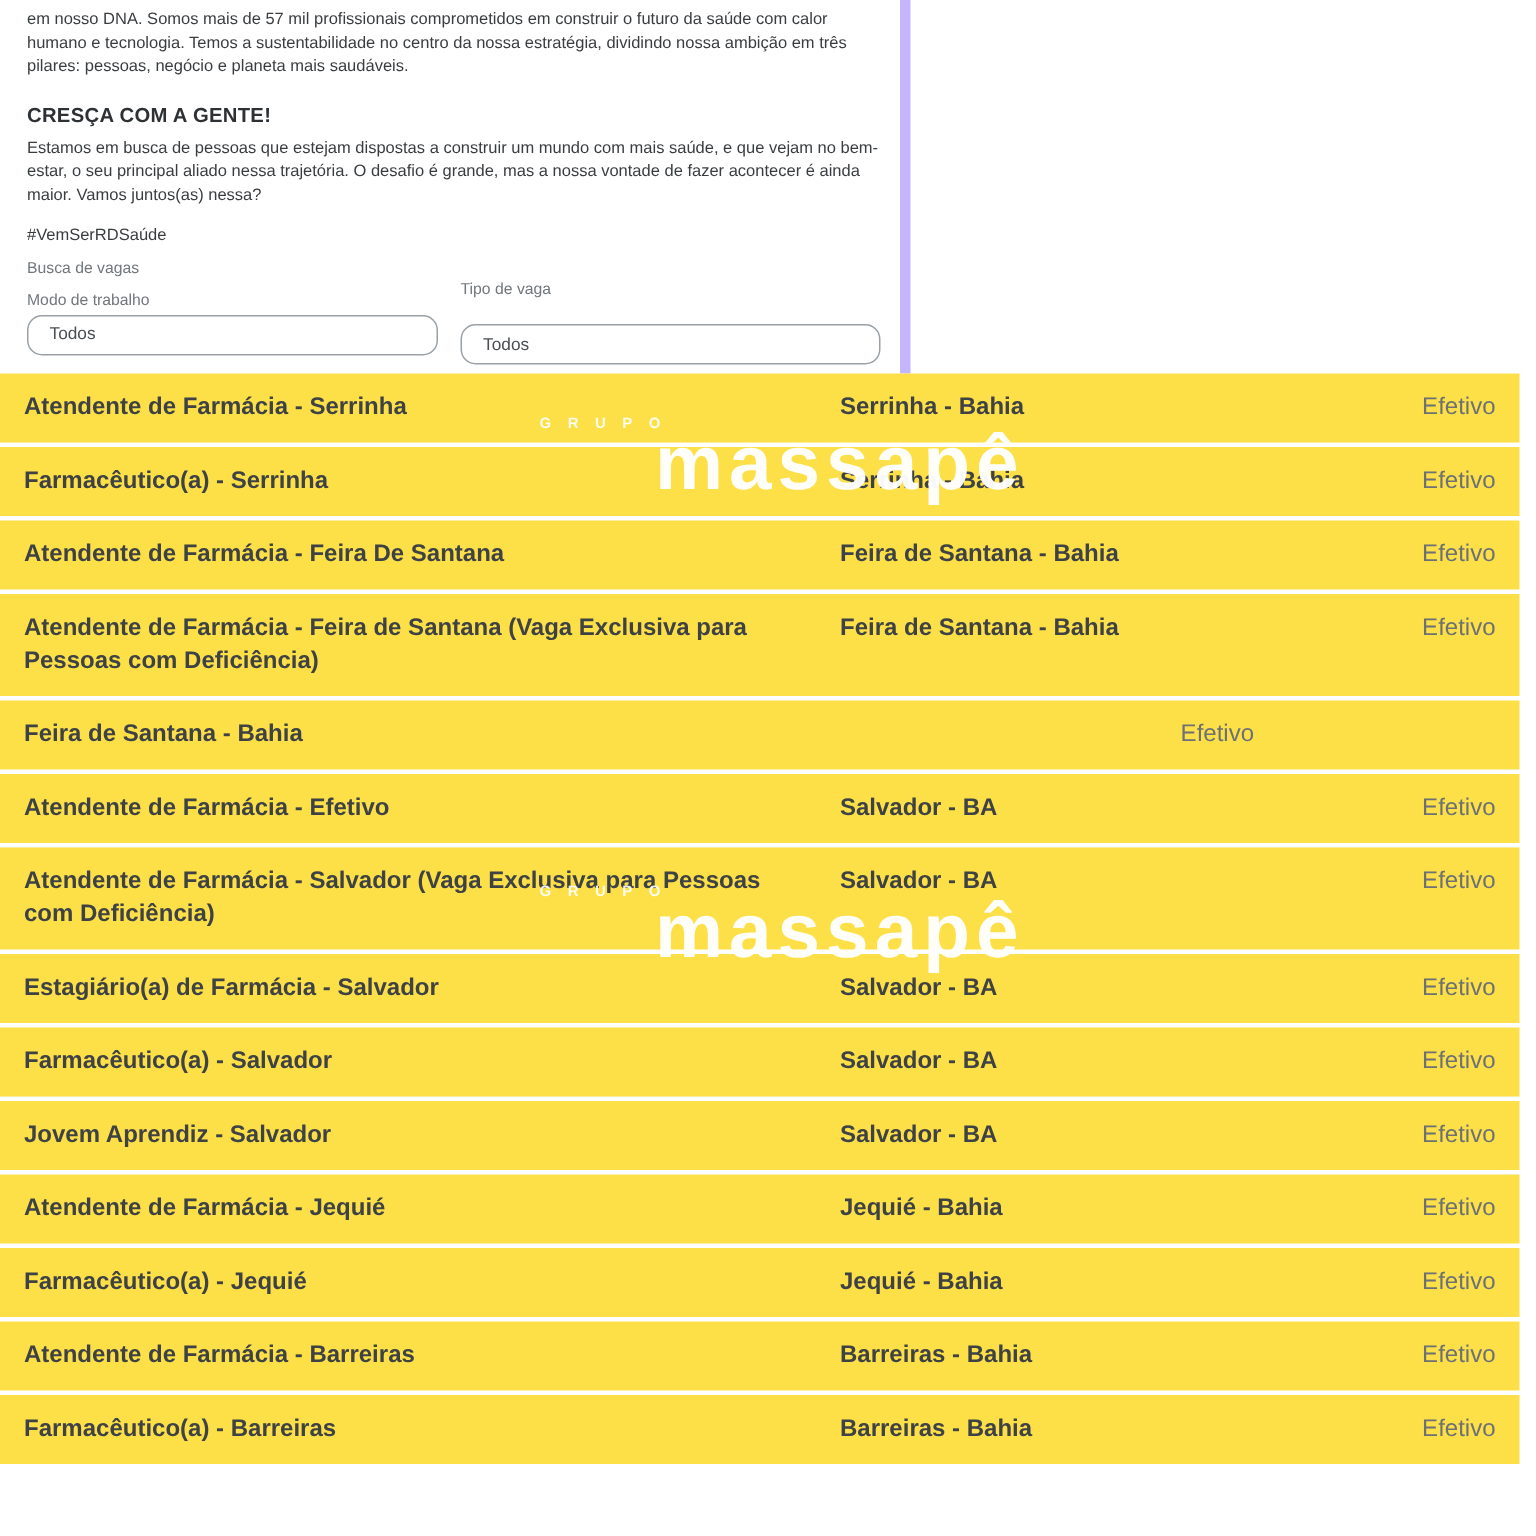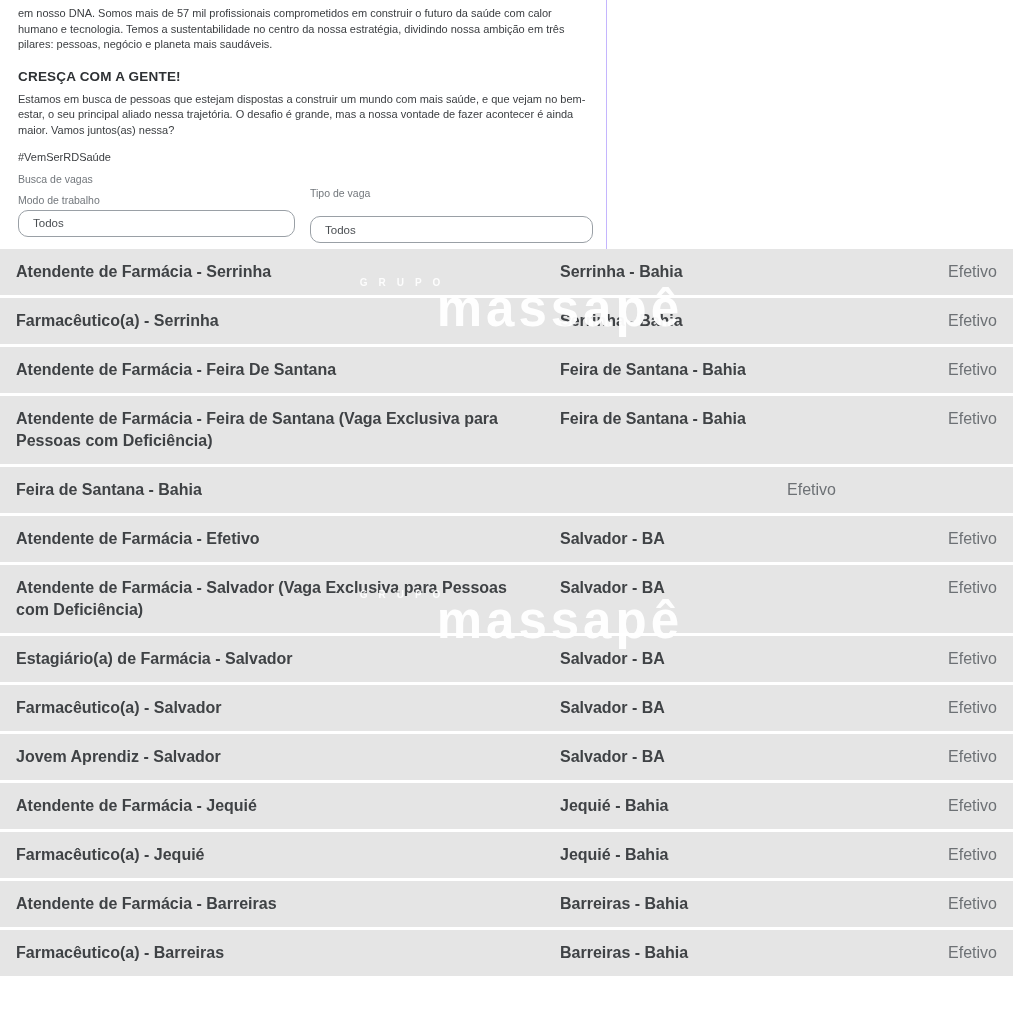--- a/index.html
+++ b/index.html
@@ -2,21 +2,21 @@
 <html lang="pt"><head>
 <meta charset="utf-8">
 <style>
   * { margin:0; padding:0; box-sizing:border-box; }
   html,body { width:1024px; height:1024px; background:#ffffff;
     font-family:"Liberation Sans", sans-serif; overflow:hidden; }
   .page { position:relative; width:1024px; height:1024px; background:#fff; }
 
   
   .widget { position:absolute; top:0; left:0; width:607px; height:249px;
-    padding:6px 13px 0 18px; border-right:1px solid #c4b5fd; background:#fff;
+    padding:6px 13px 0 18px; border-right:7px solid #c4b5fd; background:#fff;
     overflow:hidden; }
   .intro-p { font-size:11px; line-height:15.5px; color:#3a3d40; margin-bottom:16px; }
   .intro-h { font-size:13.5px; font-weight:700; color:#2e3134; margin-bottom:8px; letter-spacing:.2px; }
   .hashtag { font-size:11px; color:#3a3d40; margin-bottom:10px; }
 
   .field-label { font-size:10.5px; color:#72777c; margin-bottom:2px; }
   .search-box { display:flex; align-items:stretch; height:28px; border:2px solid #5b8def;
     border-radius:8px; background:#fff; overflow:hidden; margin-bottom:9px; }
   .search-input { flex:1; border:none; outline:none; font-size:12px; color:#33373a;
     padding:0 10px; font-family:"Liberation Sans", sans-serif; background:transparent; }
@@ -28,21 +28,21 @@
   .filter-group.g1 { width:278px; }
   .filter-group.g2 { width:284px;gap:13px; }
   .select { display:flex; align-items:center; justify-content:space-between; height:27px;
     margin-top:2px; border:1px solid #9aa0a6; border-radius:10px; background:#fff;
     padding:0 12px 0 14px; cursor:pointer; }
   .select-value { font-size:11.5px; color:#4a4e52; }
 
   
   .jobs { position:absolute; top:249px; left:0; width:1013px; }
   .job-row { display:grid; grid-template-columns:544px 276px 1fr; align-items:start;
-    background:#e5e5e5; padding:12px 16px; margin-bottom:3px; cursor:pointer; }
+    background:#fde047; padding:12px 16px; margin-bottom:3px; cursor:pointer; }
   .job-title { font-size:16px; font-weight:700; color:#3f4245; line-height:22px; padding-right:24px; }
   .job-location { font-size:16px; font-weight:700; color:#3f4245; line-height:22px; }
   .job-type { font-size:16px; font-weight:400; color:#6d7175; line-height:22px; text-align:right; }
 
   
   .watermark { position:absolute; left:117px; width:566px; text-align:center;
     pointer-events:none; z-index:5; }
   .wm1 { top:277px; } .wm2 { top:589px; }
   .wm-small { font-size:10px; letter-spacing:11px; color:rgba(255,255,255,.9);
     text-indent:11px; margin-bottom:-6px; font-weight:700; }

